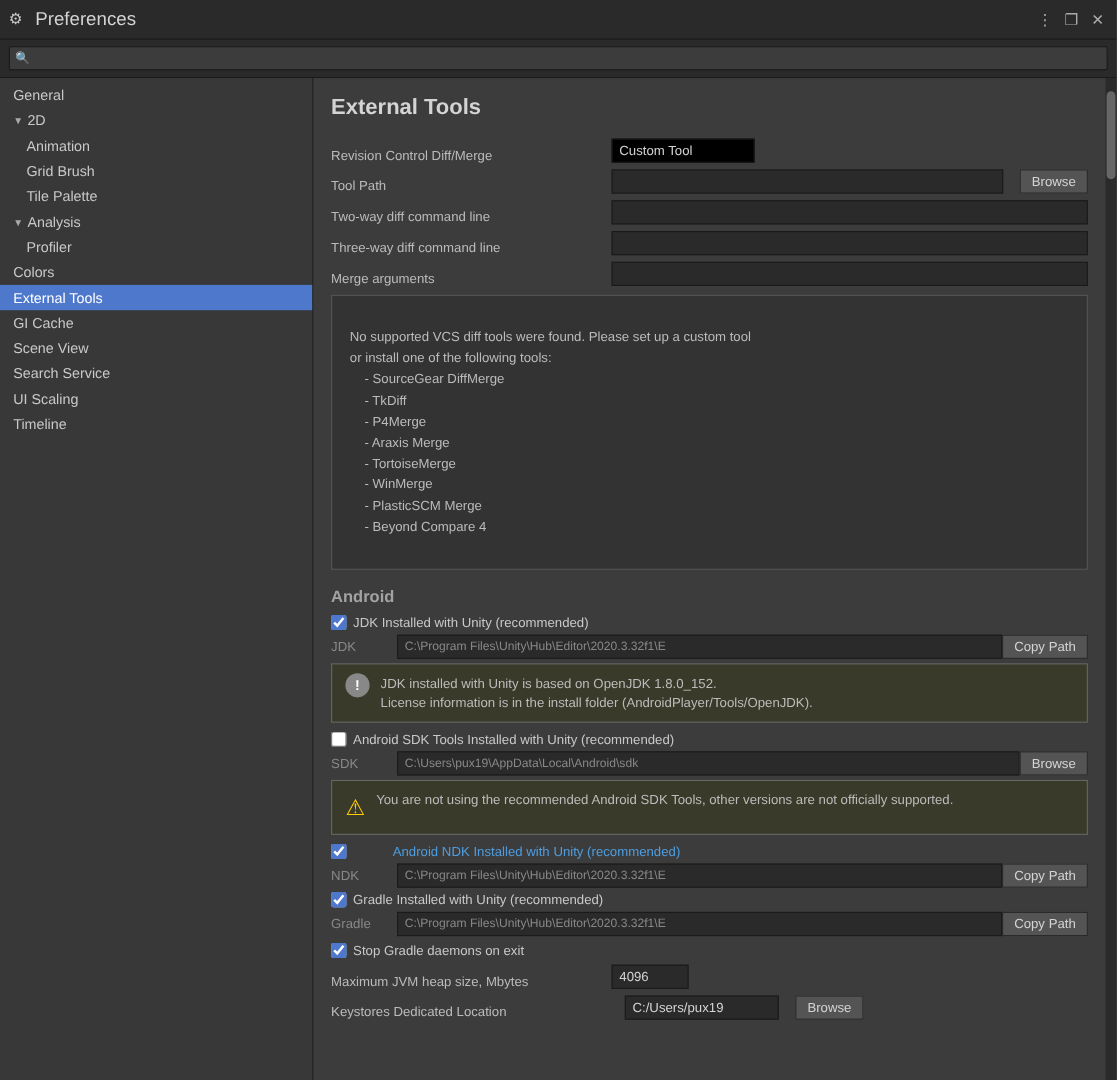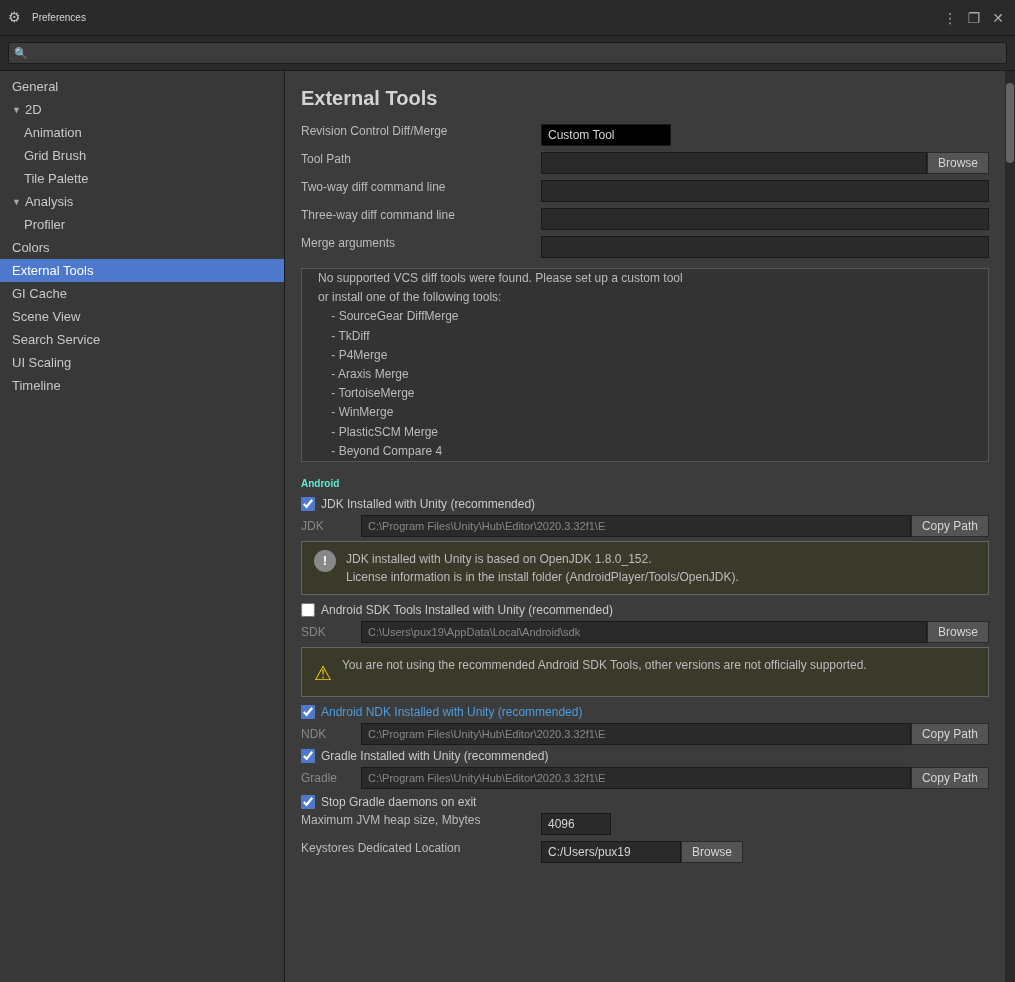--- a/index.html
+++ b/index.html
@@ -24,21 +24,21 @@
       position: relative;
     }
     .title-bar-icon {
       width: 18px;
       height: 18px;
       margin-right: 6px;
       color: #c8c8c8;
       font-size: 14px;
     }
     .title-bar-text {
-      font-size: 10px;
+      font-size: 17px;
       color: #d4d4d4;
       font-weight: 500;
     }
     .title-bar-controls {
       position: absolute;
       right: 8px;
       display: flex;
       gap: 6px;
       align-items: center;
     }
@@ -136,23 +136,24 @@
     .section-title {
       font-size: 20px;
       font-weight: 600;
       color: #d4d4d4;
       margin-bottom: 14px;
     }
 
     
     .form-row {
       display: flex;
-      align-items: flex-start;
+      align-items: flex-end;
       margin-bottom: 4px;
       min-height: 24px;
+      gap: 15px;
     }
     .form-label {
       width: 240px;
       min-width: 240px;
       color: #bbb;
       font-size: 12px;
     }
     .form-input {
       flex: 1;
       background: #2a2a2a;
@@ -181,32 +182,32 @@
       font-size: 12px;
       cursor: pointer;
       height: 22px;
       white-space: nowrap;
     }
 
     
     .info-box {
       background: #333;
       border: 1px solid #555;
-      padding: 0 16px;
+      padding: 28px 16px;
       margin: 8px 0;
       font-size: 12px;
       color: #bbb;
       line-height: 1.6;
     }
 
     
     .android-title {
-      font-size: 10px;
+      font-size: 15px;
       font-weight: 600;
-      color: #5eead4;
+      color: #a3a3a3;
       margin: 16px 0 8px 0;
     }
 
     .checkbox-row {
       display: flex;
       align-items: center;
       gap: 6px;
       margin-bottom: 4px;
     }
     .checkbox-row input[type="checkbox"] {
@@ -215,20 +216,21 @@
       height: 14px;
     }
     .checkbox-label {
       font-size: 12px;
       color: #c8c8c8;
       text-align: center;
     }
     .checkbox-label.link {
       color: #4d9de0;
       text-decoration: none;
+      margin-left: 36px;
     }
 
     .path-row {
       display: flex;
       align-items: center;
       margin-bottom: 4px;
       gap: 0;
     }
     .path-label {
       width: 60px;
@@ -498,21 +500,21 @@
       <span class="checkbox-label">Stop Gradle daemons on exit</span>
     </div>
 
     <div class="form-row" style="margin-top: 4px;">
       <span class="form-label">Maximum JVM heap size, Mbytes</span>
       <input class="heap-input" type="text" value="4096" style="">
     </div>
 
     <div class="form-row" style="margin-top: 4px;">
       <span class="form-label">Keystores Dedicated Location</span>
-      <input class="form-input" type="text" value="C:/Users/pux19" style="width: 140px; flex: unset; margin-right: 0px;">
+      <input class="form-input" type="text" value="C:/Users/pux19" style="width: 140px; flex: unset; margin-right: 0px; margin-left: 12px;">
       <button class="browse-btn">Browse</button>
     </div>
 
   </div>
 
   <div class="scrollbar-track">
     <div class="scrollbar-thumb"></div>
   </div>
 
 </div>

